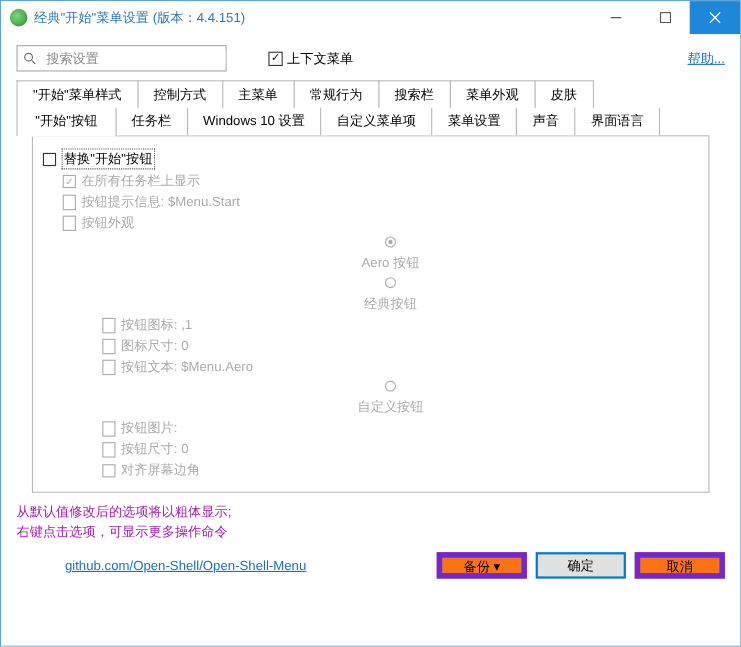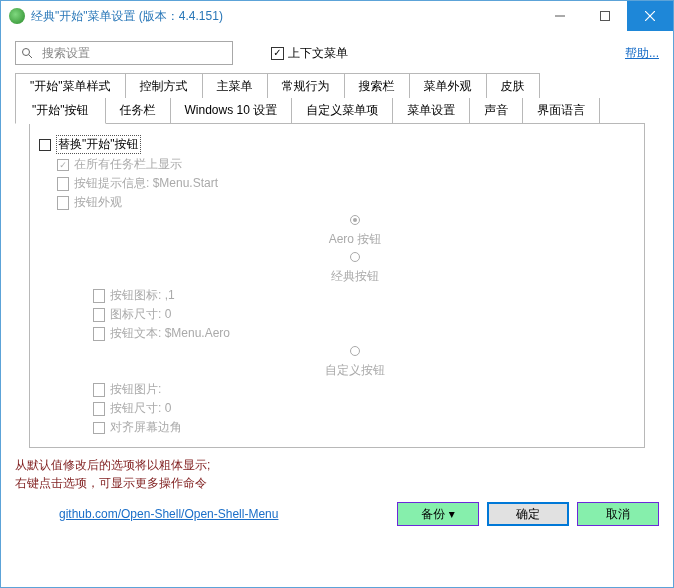--- a/index.html
+++ b/index.html
@@ -6,21 +6,21 @@
 body { font-family: "Microsoft YaHei", "Segoe UI", sans-serif; font-size: 12px; background: #fff; }
 .window { width: 674px; height: 588px; border: 1px solid #5ca3d8; display: flex; flex-direction: column; }
 .titlebar { height: 30px; background: #fff; display: flex; align-items: center; padding-left: 8px; }
 .titlebar-icon { width: 16px; height: 16px; border-radius: 50%; background: radial-gradient(circle at 40% 40%, #7fd87f, #2a8a2a); margin-right: 6px; }
 .titlebar-text { color: #2977b8; font-size: 12px; flex: 1; }
 .win-controls { display: flex; }
 .win-btn { width: 45px; height: 30px; display: flex; align-items: center; justify-content: center; color: #555; }
 .win-btn.close { background: #1e87d8; color: #fff; width: 46px; }
 .win-btn svg { width: 10px; height: 10px; }
 .toolbar-row { display: flex; align-items: center; padding: 10px 14px 8px; gap: 10px; }
-.search-wrap { display: flex; align-items: center; border: 1px solid #a8a8a8; background: #fff; width: 218px; height: 24px; }
+.search-wrap { display: flex; align-items: center; border: 1px solid #a8a8a8; background: #fff; width: 191px; height: 24px; }
 .search-icon { width: 22px; display: flex; align-items: center; justify-content: center; color: #666; }
 .search-input { border: none; outline: none; flex: 1; font-size: 12px; color: #333; padding: 0 4px; }
 .search-input::placeholder { color: #888; }
 .chk { display: flex; align-items: center; gap: 4px; margin-left: 28px; }
 .chk-box { width: 13px; height: 13px; border: 1px solid #333; display: flex; align-items: center; justify-content: center; font-size: 10px; line-height: 1; }
 .help-link { margin-left: auto; color: #1a6ec8; text-decoration: underline; font-size: 12px; }
 .tabs { padding: 0 14px; }
 .tab-row { display: flex; }
 .tab { padding: 4px 14px; border: 1px solid #b8b8b8; border-bottom: none; background: #fff; margin-right: -1px; font-size: 12px; cursor: pointer; position: relative; }
 .tab-row.second .tab { border-top: none; }
@@ -32,24 +32,24 @@
 .tree-item .icon { width: 14px; height: 14px; display: inline-flex; align-items: center; justify-content: center; font-size: 10px; }
 .tree-item.enabled .item-text { border: 1px dotted #555; padding: 0 1px; }
 .chkbox { width: 12px; height: 12px; border: 1px solid #aaa; display: inline-block; }
 .tree-item.enabled .chkbox { border-color: #333; }
 .radio { width: 10px; height: 10px; border: 1px solid #aaa; border-radius: 50%; display: inline-block; }
 .radio.sel::after { content: ""; display: block; width: 4px; height: 4px; background: #aaa; border-radius: 50%; margin: 2px; }
 .doc-icon { width: 12px; height: 14px; border: 1px solid #aaa; position: relative; display: inline-block; }
 .indent-1 { padding-left: 18px; }
 .indent-2 { padding-left: 36px; flex-direction: column; }
 .indent-3 { padding-left: 54px; }
-.hints { padding: 8px 14px 2px; font-size: 12px; color: #7f1d1d; line-height: 1.5; }
+.hints { padding: 8px 14px 2px; font-size: 12px; color: #a21caf; line-height: 1.5; }
 .footer { display: flex; align-items: center; padding: 8px 14px 10px; gap: 8px; margin-left: 44px; }
 .footer-link { color: #1a6ec8; text-decoration: underline; font-size: 12px; }
-.btn { min-width: 82px; height: 24px; border: 1px solid #6d28d9; background: #86efac; font-size: 12px; padding: 0 8px; cursor: pointer; }
+.btn { min-width: 82px; height: 24px; border: 5px solid #6d28d9; background: #f97316; font-size: 12px; padding: 0 8px; cursor: pointer; }
 .btn.primary { border: 2px solid #0078d7; background: #e1e1e1; }
 .spacer { flex: 1; }
 </style>
 </head>
 <body>
 
 <div class="window">
   <div class="titlebar">
     <div class="titlebar-icon"></div>
     <div class="titlebar-text">经典"开始"菜单设置 (版本：4.4.151)</div>

